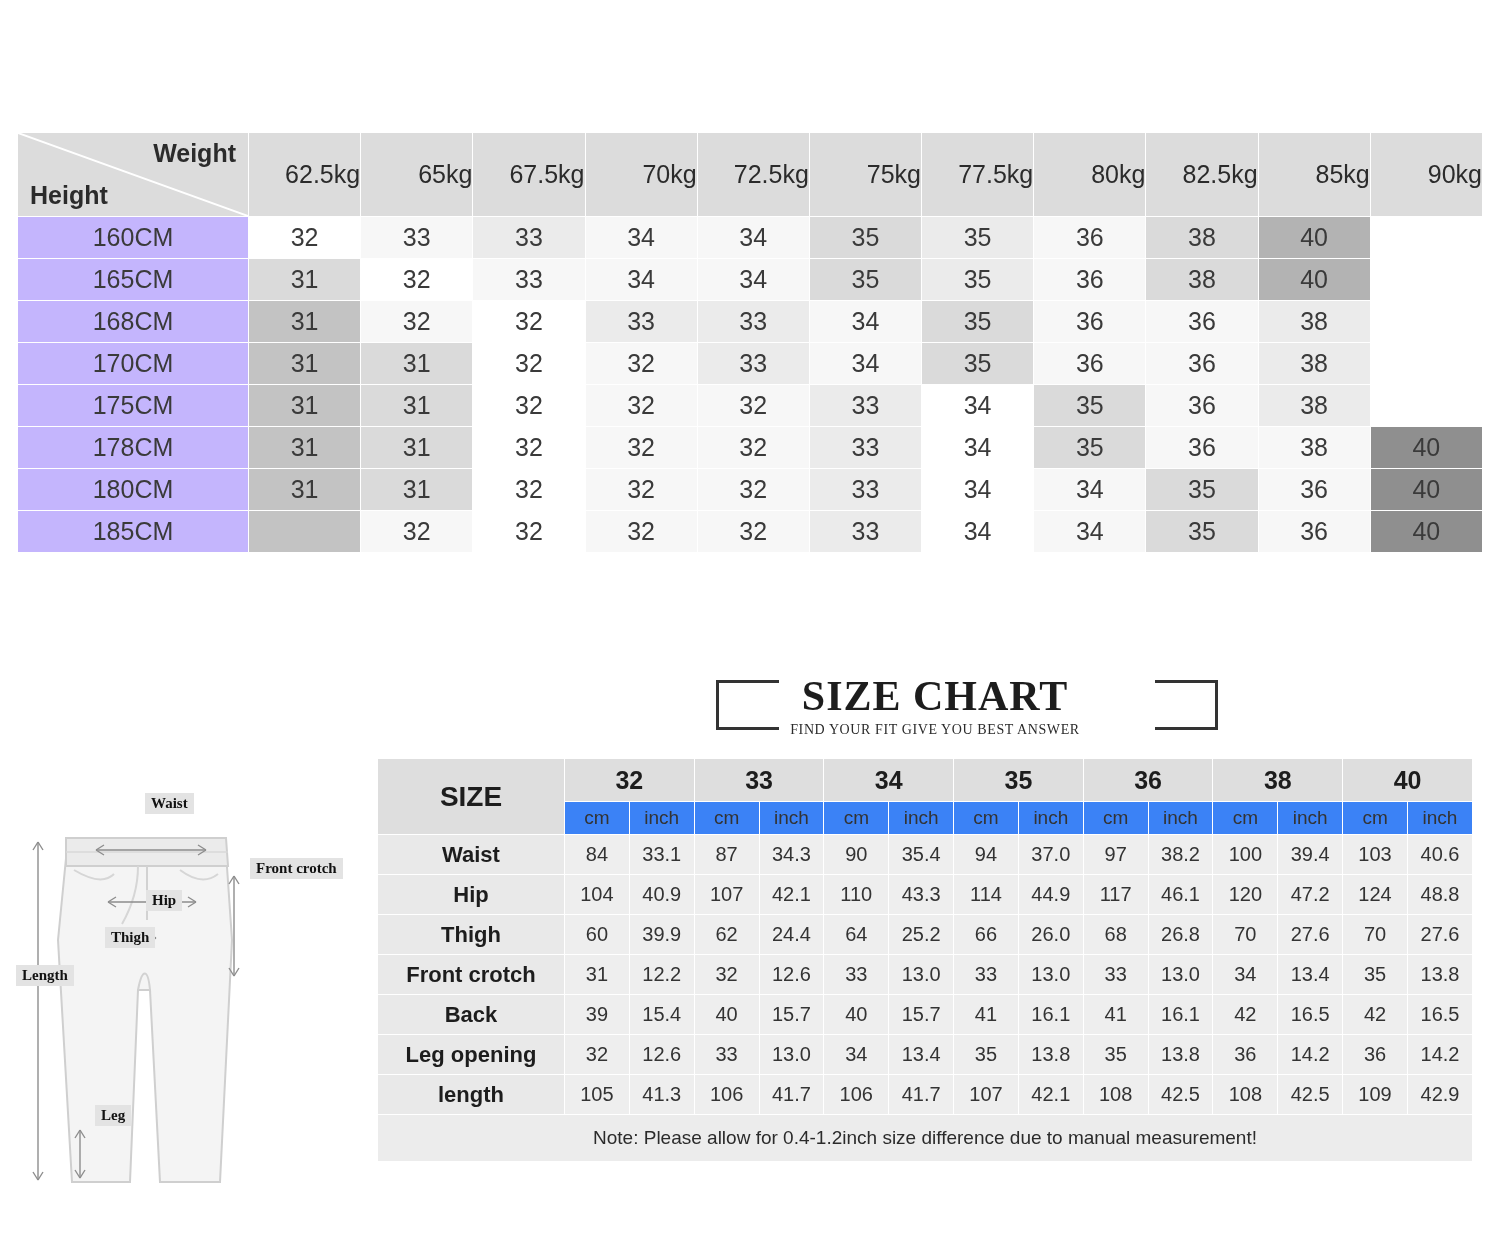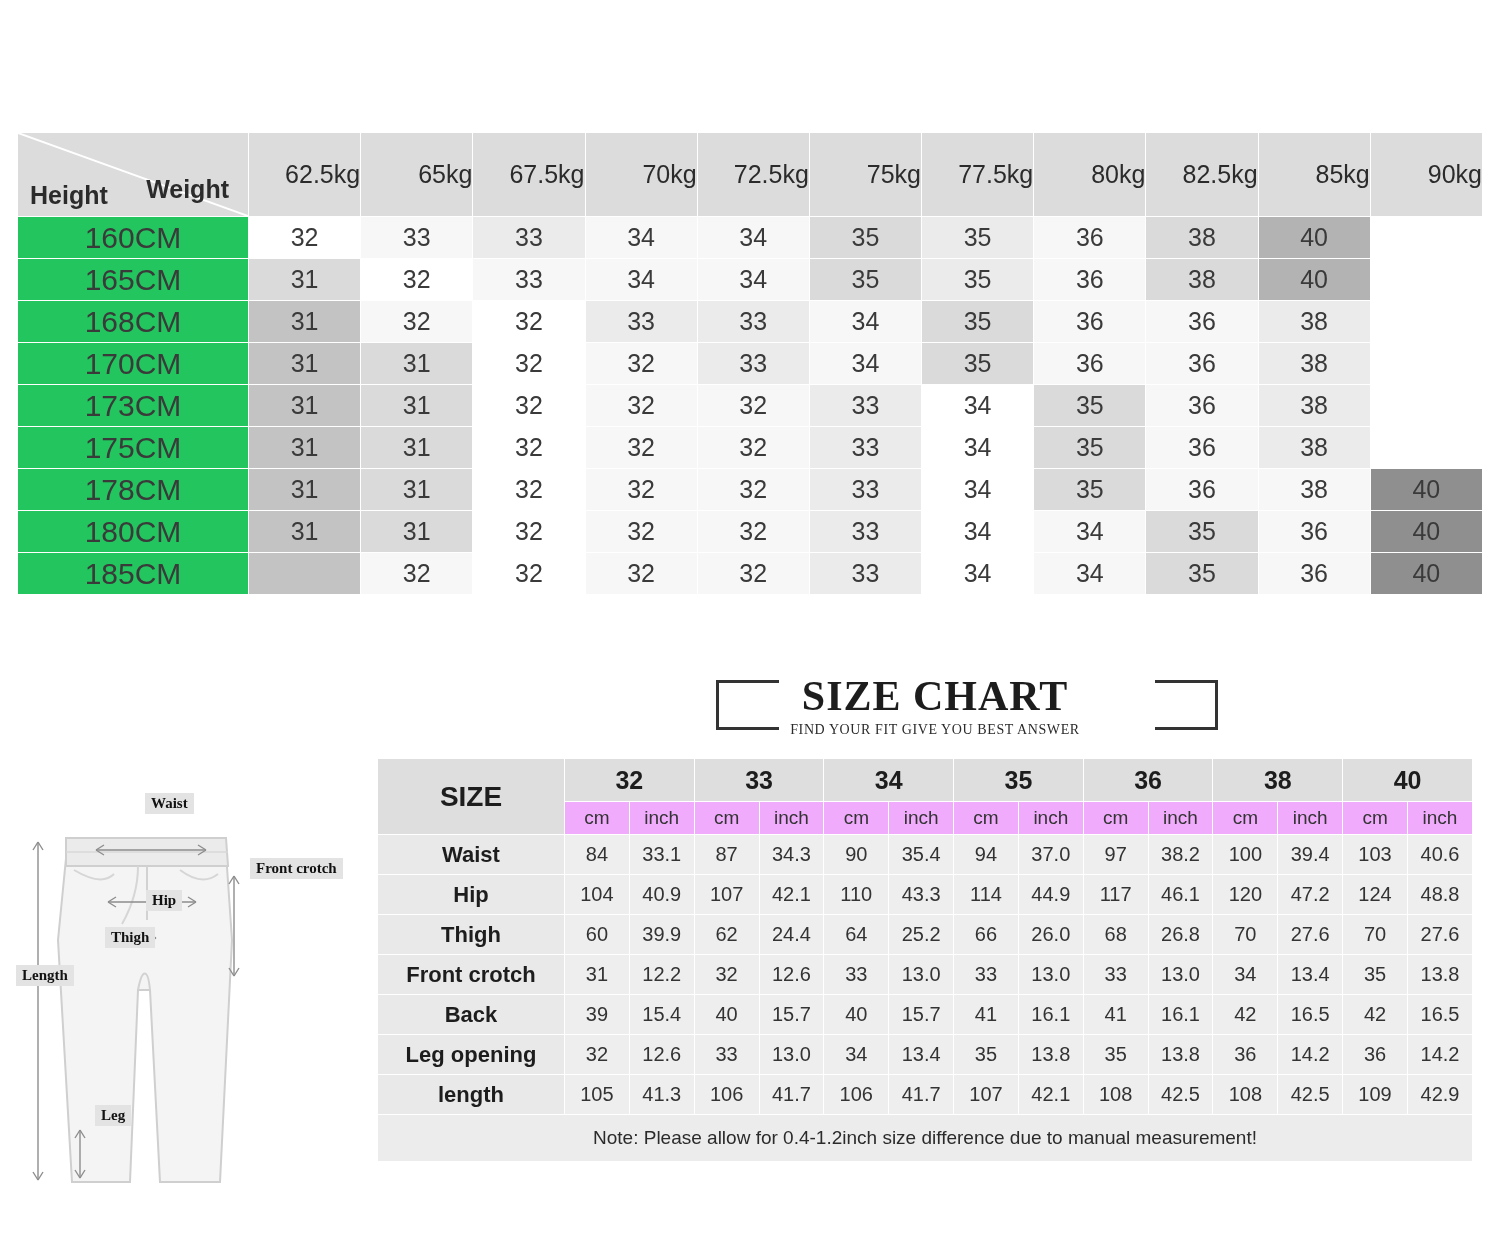--- a/index.html
+++ b/index.html
@@ -73,47 +73,46 @@
     width: 100%;
     height: 83px;
   }
   .corner-inner .diag {
     position: absolute;
     left: 0; top: 0;
     width: 100%; height: 100%;
   }
   .corner-inner .lbl-weight {
     position: absolute;
-    right: 19px;
+    right: 12px;
     top: 6px;
     font-weight: bold;
     font-size: 25px;
     color: #2b2b2b;
-    margin-top: 36px;
   }
   .corner-inner .lbl-height {
     position: absolute;
     left: 12px;
     bottom: 6px;
     font-weight: bold;
     font-size: 25px;
     color: #2b2b2b;
   }
   .rec-table thead td.whead {
     background: #dcdcdc;
     font-weight: normal;
     font-size: 25px;
     color: #2b2b2b;
     height: 83px;
     text-align: right;
   }
   .rec-table td.hrow {
-    background: #22c55e;
+    background: #c4b5fd;
     font-weight: normal;
-    font-size: 30px;
+    font-size: 25px;
     color: #3a3a3a;
   }
   
   .s0 { background: #ffffff; }
   .s1 { background: #f7f7f7; }
   .s2 { background: #ebebeb; }
   .s3 { background: #dadada; }
   .s4 { background: #c3c3c3; }
   .s5 { background: #b3b3b3; }
   .s6 { background: #8f8f8f; }
@@ -182,21 +181,21 @@
   .sc-table td.szhead {
     font-weight: bold;
     font-size: 25px;
     color: #1d1d1d;
     background: #dedede;
     height: 42px;
   }
   .sc-table td.unit {
     font-size: 19px;
     color: #333;
-    background: #f0abfc;
+    background: #3b82f6;
     height: 32px;
   }
   .sc-table td.rowlabel {
     font-weight: bold;
     font-size: 22px;
     color: #1d1d1d;
     background: #e9e9e9;
     text-align: center;
   }
   .sc-table td.note {
@@ -308,34 +307,20 @@
           <td class="s1">32</td>
           <td class="s2">33</td>
           <td class="s1">34</td>
           <td class="s3">35</td>
           <td class="s1">36</td>
           <td class="s1">36</td>
           <td class="s2">38</td>
           <td class="s0"></td>
         </tr>
         <tr>
-          <td class="hrow">173CM</td>
-          <td class="s4">31</td>
-          <td class="s3">31</td>
-          <td class="s0">32</td>
-          <td class="s1">32</td>
-          <td class="s1">32</td>
-          <td class="s2">33</td>
-          <td class="s0">34</td>
-          <td class="s3">35</td>
-          <td class="s1">36</td>
-          <td class="s2">38</td>
-          <td class="s0"></td>
-        </tr>
-        <tr>
           <td class="hrow">175CM</td>
           <td class="s4">31</td>
           <td class="s3">31</td>
           <td class="s0">32</td>
           <td class="s1">32</td>
           <td class="s1">32</td>
           <td class="s2">33</td>
           <td class="s0">34</td>
           <td class="s3">35</td>
           <td class="s1">36</td>

